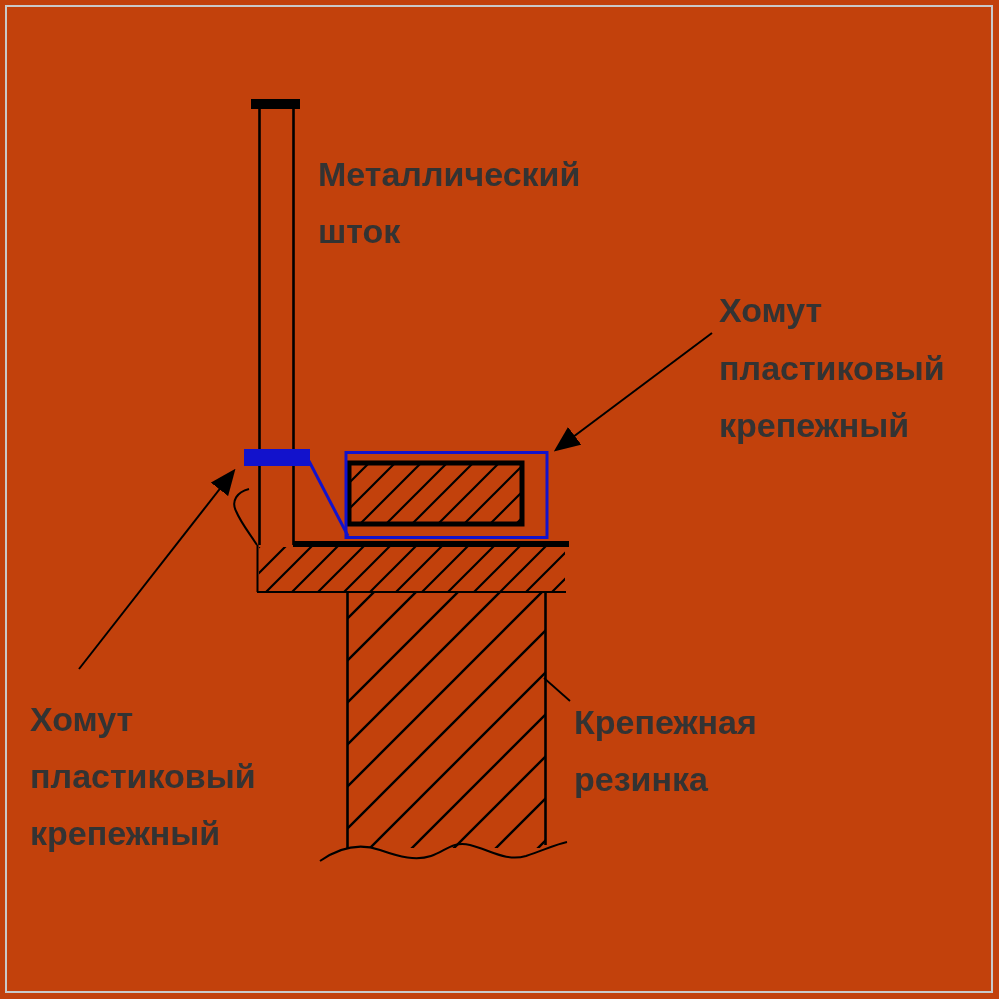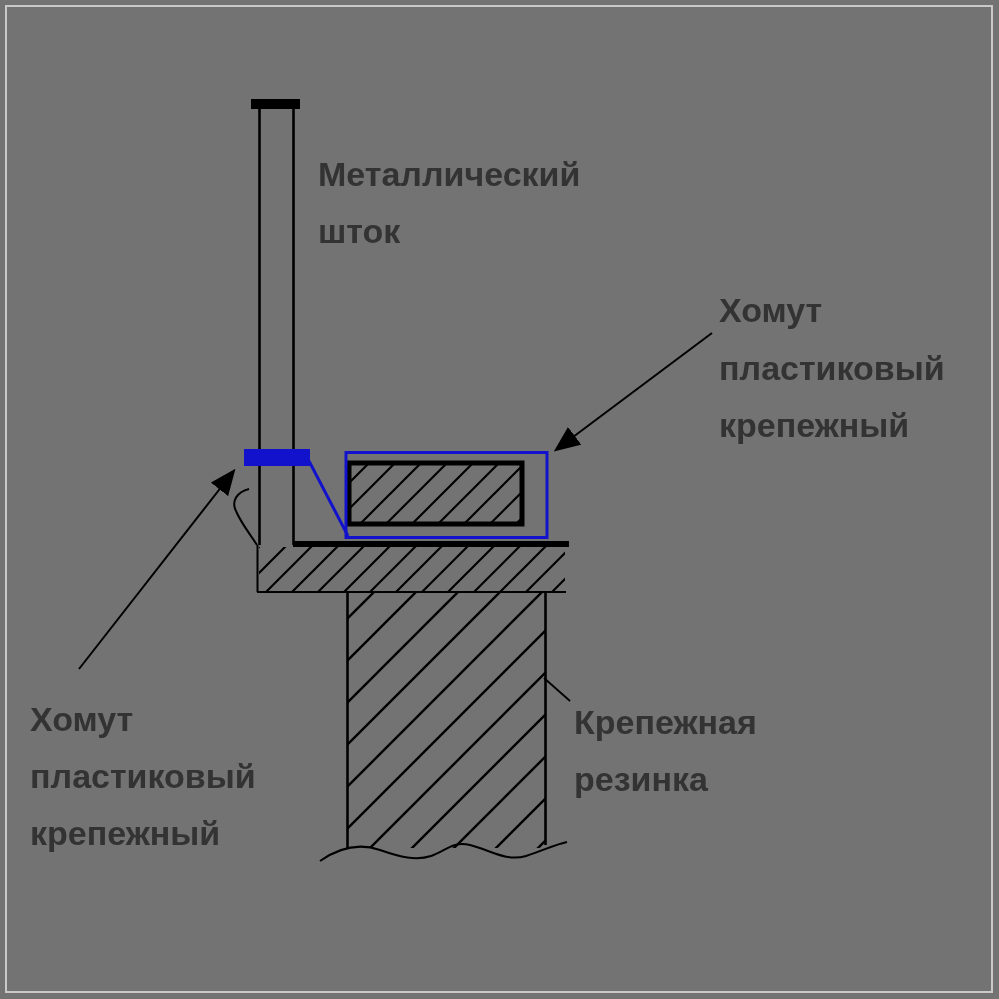--- a/index.html
+++ b/index.html
@@ -4,21 +4,21 @@
 <style>
   html, body {
     margin: 0;
     padding: 0;
     background: #ffffff;
   }
   .stage {
     position: relative;
     width: 999px;
     height: 999px;
-    background: #737373;
+    background: #c2410c;
     overflow: hidden;
   }
   svg {
     display: block;
   }
   svg text {
     font-family: "Liberation Sans", "DejaVu Sans", sans-serif;
     font-weight: bold;
     font-size: 34px;
     fill: #333333;

